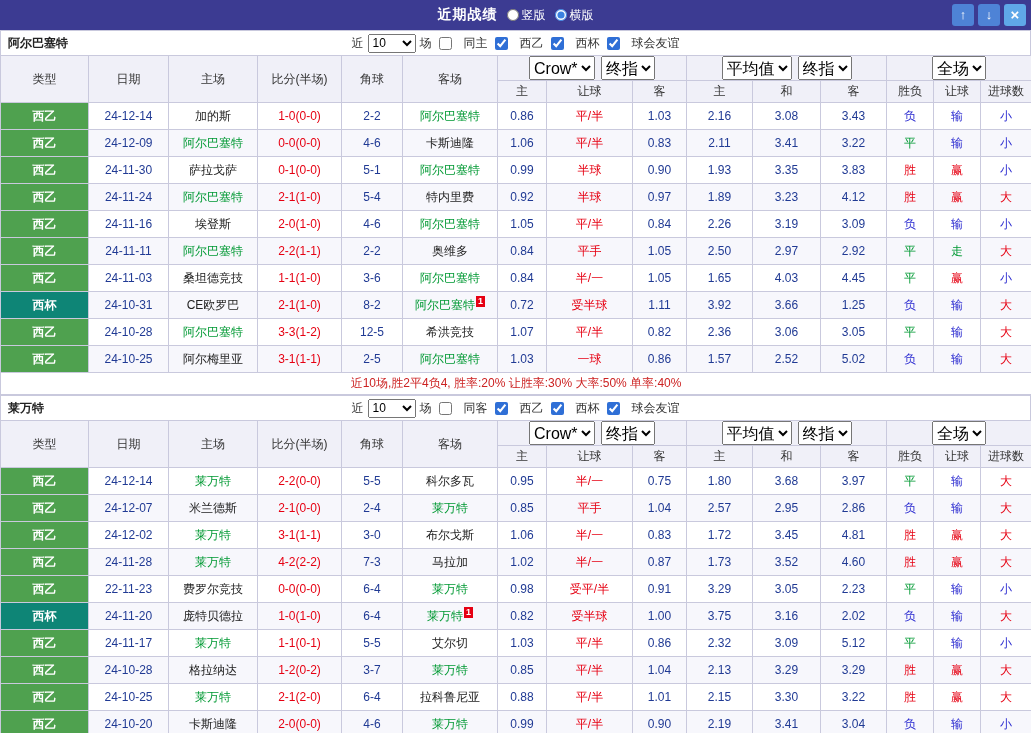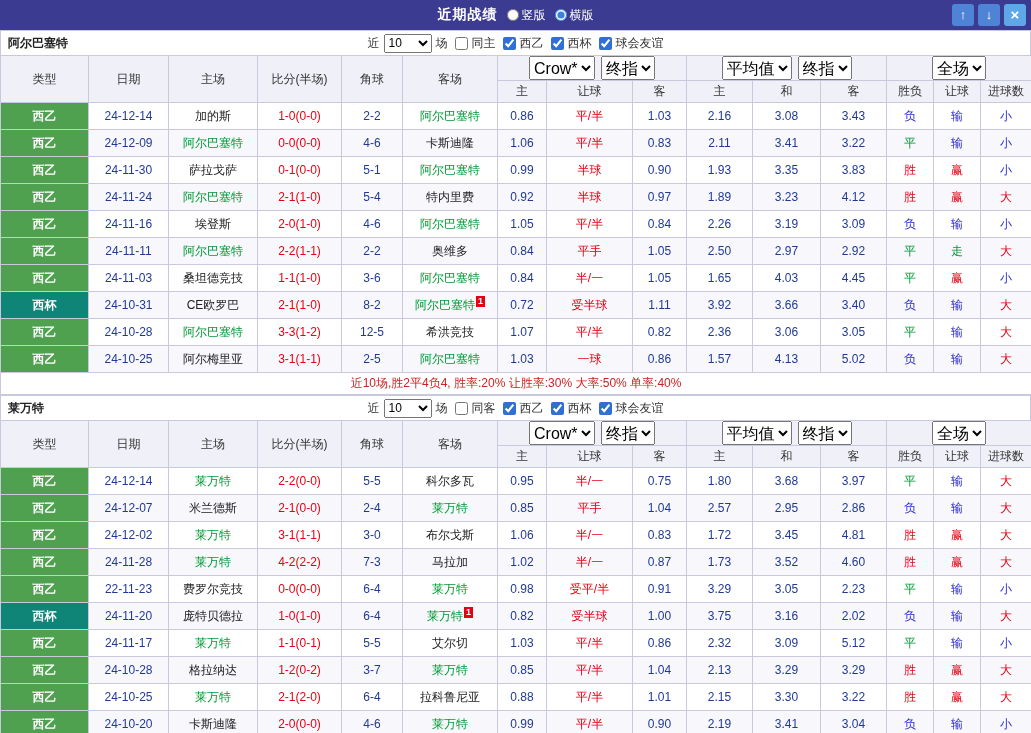--- a/index.html
+++ b/index.html
@@ -10,21 +10,21 @@
   .radio-opt{display:flex;align-items:center;gap:3px;font-size:12px;cursor:pointer}
   .radio-opt input{accent-color:#3b82e0;margin:0;width:12px;height:12px}
   .topbar-buttons{position:absolute;right:5px;top:4px;display:flex;gap:4px}
   .tb-btn{width:22px;height:22px;border:none;border-radius:3px;color:#fff;font-size:13px;line-height:20px;text-align:center;padding:0;cursor:pointer}
   .tb-btn.up,.tb-btn.down{background:#4e83d6}
   .tb-btn.close{background:#5fa8e8;font-size:15px;font-weight:bold}
   .filter-bar{height:24px;display:flex;align-items:center;position:relative;background:#fff;border:1px solid #c9c9dd;border-bottom:none}
   .team-name{position:absolute;left:7px;font-weight:bold;color:#222;font-size:12px}
   .filter-controls{margin:0 auto;display:flex;align-items:center;gap:4px;color:#333}
   .count-select{width:48px;height:19px;font-size:12px}
-  .cb{display:flex;align-items:center;gap:4px;margin-left:3px;cursor:pointer}
+  .cb{display:flex;align-items:center;gap:12px;margin-left:3px;cursor:pointer}
   .cb input{accent-color:#2f6fd6;margin:0;width:13px;height:13px}
   table{width:1031px;border-collapse:collapse;table-layout:fixed}
   th,td{border:1px solid #c9c9dd;text-align:center;white-space:nowrap;overflow:hidden;padding:0}
   thead th{background:#f0f0f8;font-weight:normal;color:#333}
   .head1 th{height:24px}
   .head2 th{height:21px}
   .selcell select{height:24px;font-size:16px;margin:0 3px;max-width:78px}
   tbody td{height:26px}
   tbody tr:nth-child(even) td{background:#f7f7fc}
   td.league{color:#fff;font-weight:bold}
@@ -253,21 +253,21 @@
             <td class="date">24-10-31</td>
             <td class="team"><span>CE欧罗巴</span></td>
             <td class="score">2-1(1-0)</td>
             <td class="corners">8-2</td>
             <td class="team focus"><span>阿尔巴塞特</span><sup class="card">1</sup></td>
             <td class="num">0.72</td>
             <td class="handicap">受半球</td>
             <td class="num">1.11</td>
             <td class="num">3.92</td>
             <td class="num">3.66</td>
-            <td class="num">3.40</td>
+            <td class="num">1.25</td>
             <td style="color: rgb(43, 43, 208);">负</td>
             <td style="color: rgb(43, 43, 208);">输</td>
             <td style="color: rgb(230, 0, 18);">大</td>
           </tr>
           <tr>
             <td class="league" style="background: rgb(79, 161, 79);">西乙</td>
             <td class="date">24-10-28</td>
             <td class="team focus"><span>阿尔巴塞特</span></td>
             <td class="score">3-3(1-2)</td>
             <td class="corners">12-5</td>
@@ -286,21 +286,21 @@
             <td class="league" style="background: rgb(79, 161, 79);">西乙</td>
             <td class="date">24-10-25</td>
             <td class="team"><span>阿尔梅里亚</span></td>
             <td class="score">3-1(1-1)</td>
             <td class="corners">2-5</td>
             <td class="team focus"><span>阿尔巴塞特</span></td>
             <td class="num">1.03</td>
             <td class="handicap">一球</td>
             <td class="num">0.86</td>
             <td class="num">1.57</td>
-            <td class="num">4.13</td>
+            <td class="num">2.52</td>
             <td class="num">5.02</td>
             <td style="color: rgb(43, 43, 208);">负</td>
             <td style="color: rgb(43, 43, 208);">输</td>
             <td style="color: rgb(230, 0, 18);">大</td>
           </tr>
         </tbody>
         <tfoot>
           <tr>
             <td colspan="15" class="summary">近10场,胜2平4负4, 胜率:20% 让胜率:30% 大率:50% 单率:40%</td>
           </tr>

